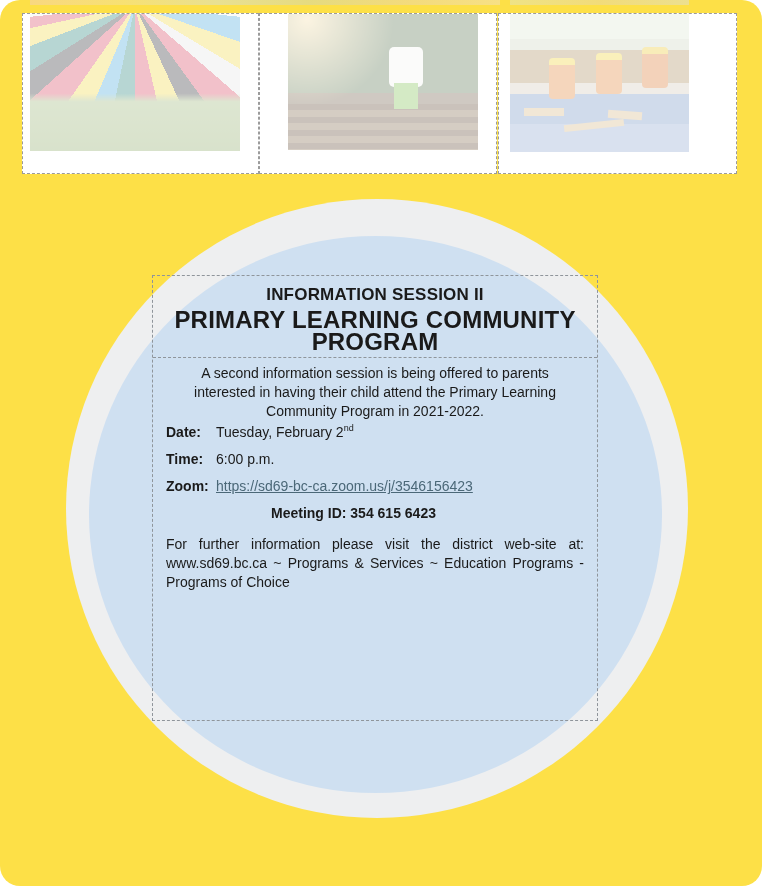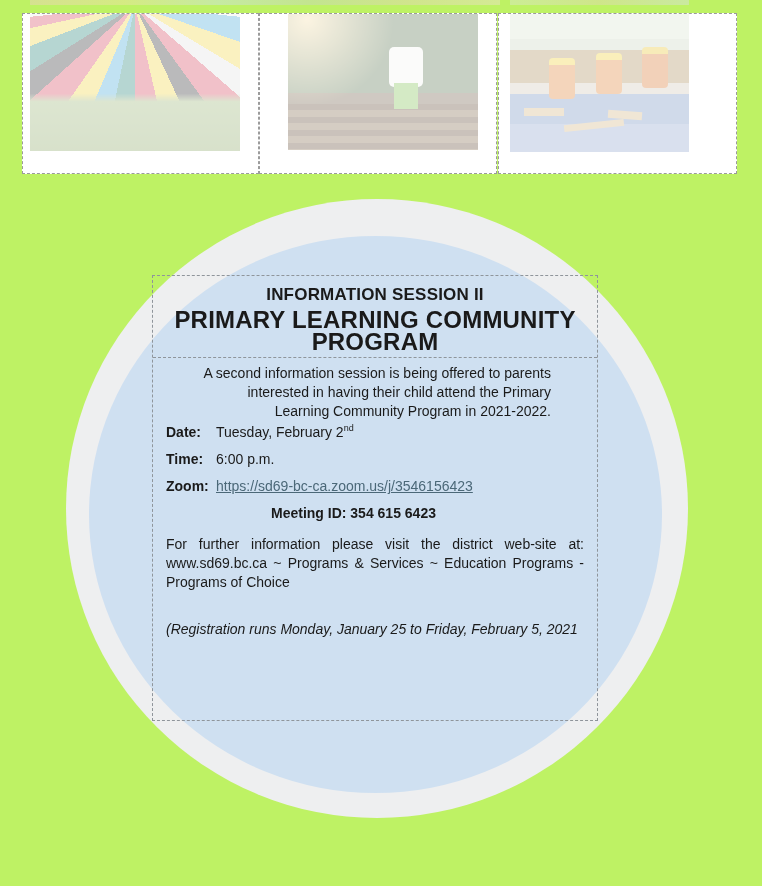--- a/index.html
+++ b/index.html
@@ -1,22 +1,23 @@
 <!DOCTYPE html>
 <html><head>
 <meta charset="utf-8">
 <style>
   html,body{margin:0;padding:0;background:#ffffff;}
   #page{
     position:relative;
     width:762px;height:886px;
-    background:#bef264;
+    background:#fde047;
     font-family:"Liberation Sans", sans-serif;
     color:#1a1a1a;
     overflow:hidden;
+    border-radius:20px;
   }
   
   .smudge{position:absolute;top:0;height:5px;opacity:.45;}
   .smudge.s1{left:30px;width:470px;
     background:linear-gradient(90deg,#f2cdc6,#f0e2a8,#cfe0ee,#c9d4c4,#e6d4be,#efe0cf);}
   .smudge.s3{left:510px;width:179px;
     background:linear-gradient(90deg,#dde6d2,#e3d6b8,#d8dfe8);}
 
   
   .photo-box{
@@ -85,21 +86,21 @@
     border:1px dashed #8f959b;box-sizing:border-box;
   }
   .flyer-title{
     text-align:center;padding:8px 6px 4px;
     border-bottom:1px dashed #8f959b;
   }
   .t1{font-size:17px;font-weight:bold;line-height:21px;letter-spacing:.2px;}
   .t2{font-size:24px;font-weight:bold;line-height:22px;margin-top:4px;letter-spacing:.2px;}
   .t3{font-size:15px;font-weight:bold;line-height:19px;}
   .flyer-body{padding:0 13px;font-size:14px;line-height:19px;}
-  .intro{text-align:right;margin:6px 33px 0;}
+  .intro{text-align:center;margin:6px 25px 0;}
   .details{margin-top:2px;}
   .detail-row{display:flex;margin-bottom:8px;}
   .detail-label{width:50px;font-weight:bold;flex:none;}
   .detail-value{}
   .zoom-link{color:#4b6878;text-decoration:underline;}
   .meeting-row{margin-left:105px;margin-bottom:12px;font-weight:bold;}
   .para{text-align:justify;margin:6px 0 0;}
   .para.second{margin-top:9px;}
   .registration{font-style:italic;margin-top:28px;font-size:14px;}
   sup{font-size:9px;vertical-align:super;line-height:0;}
@@ -154,17 +155,16 @@
         </div>
         <div class="detail-row">
           <span class="detail-label">Zoom:</span>
           <a class="zoom-link" href="#">https://sd69-bc-ca.zoom.us/j/3546156423</a>
         </div>
         <div class="detail-row meeting-row">
           <span class="detail-value">Meeting ID: 354 615 6423</span>
         </div>
       </div>
       <p class="para second">For further information please visit the district web-site at: www.sd69.bc.ca ~ Programs &amp; Services ~ Education Programs - Programs of Choice</p>
-      <p class="registration">(Registration runs  Monday, January 25 to Friday, February 5, 2021</p>
     </div>
   </div>
 
 </div>
 
 </body></html>

